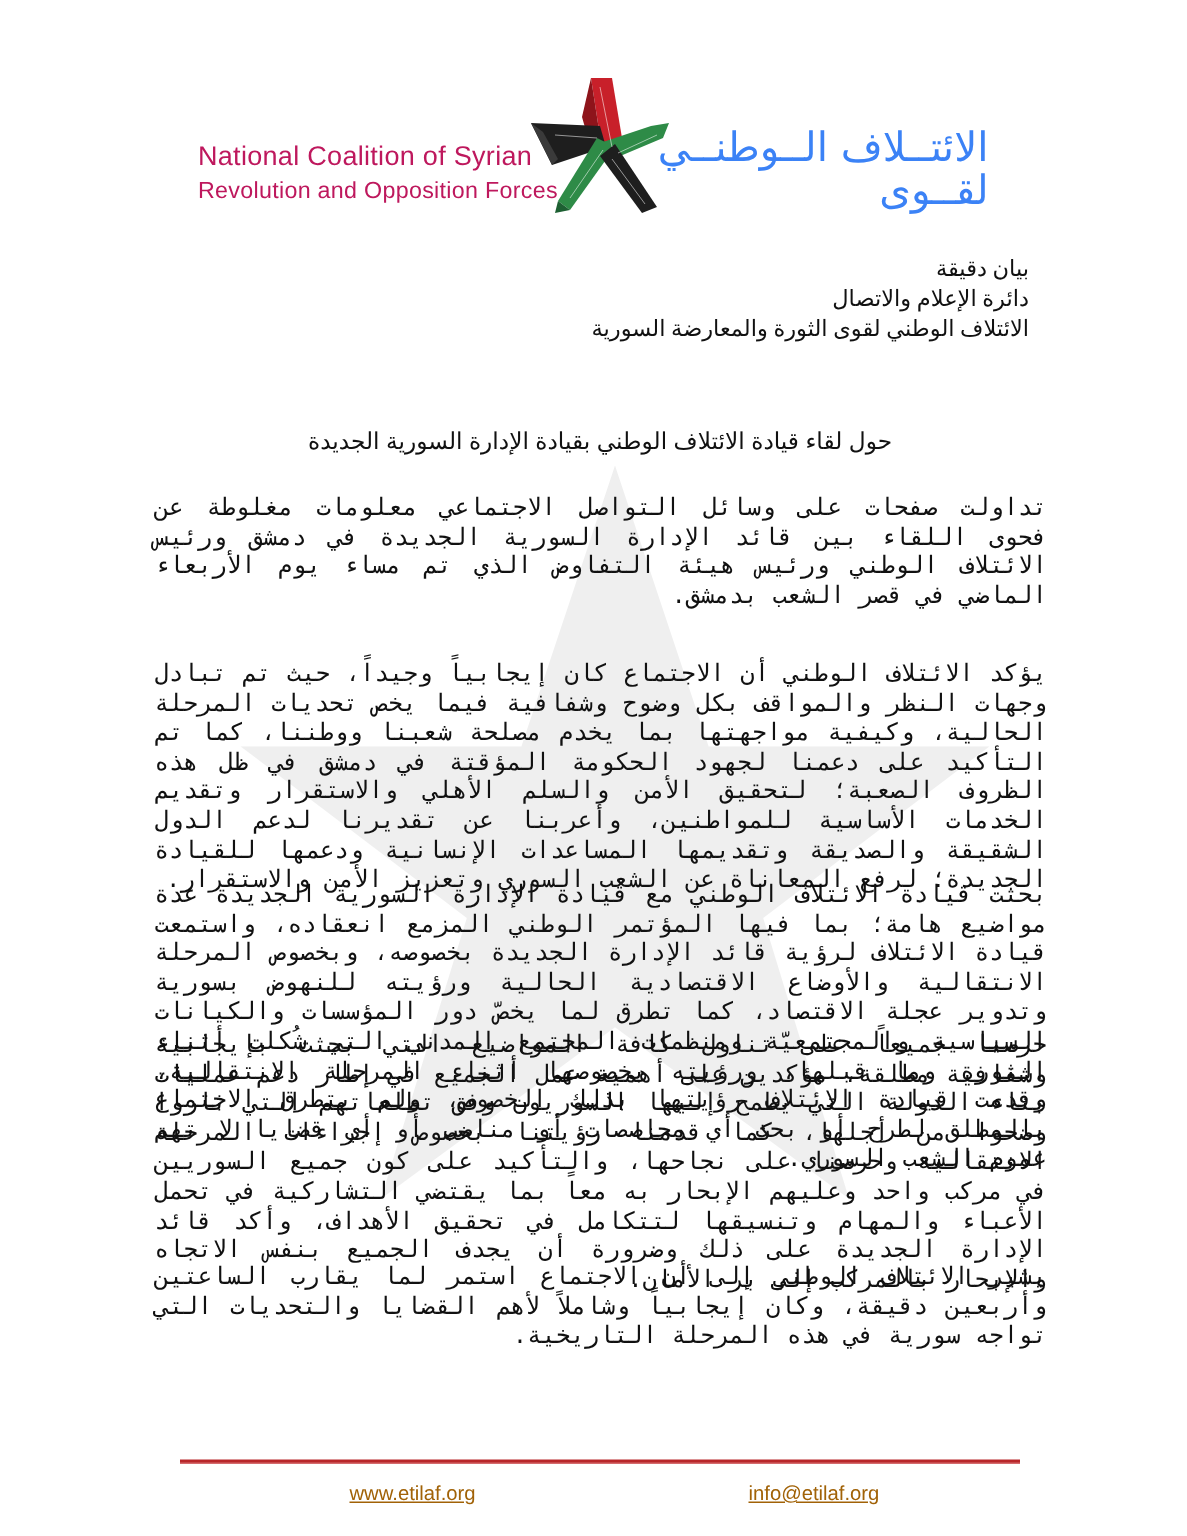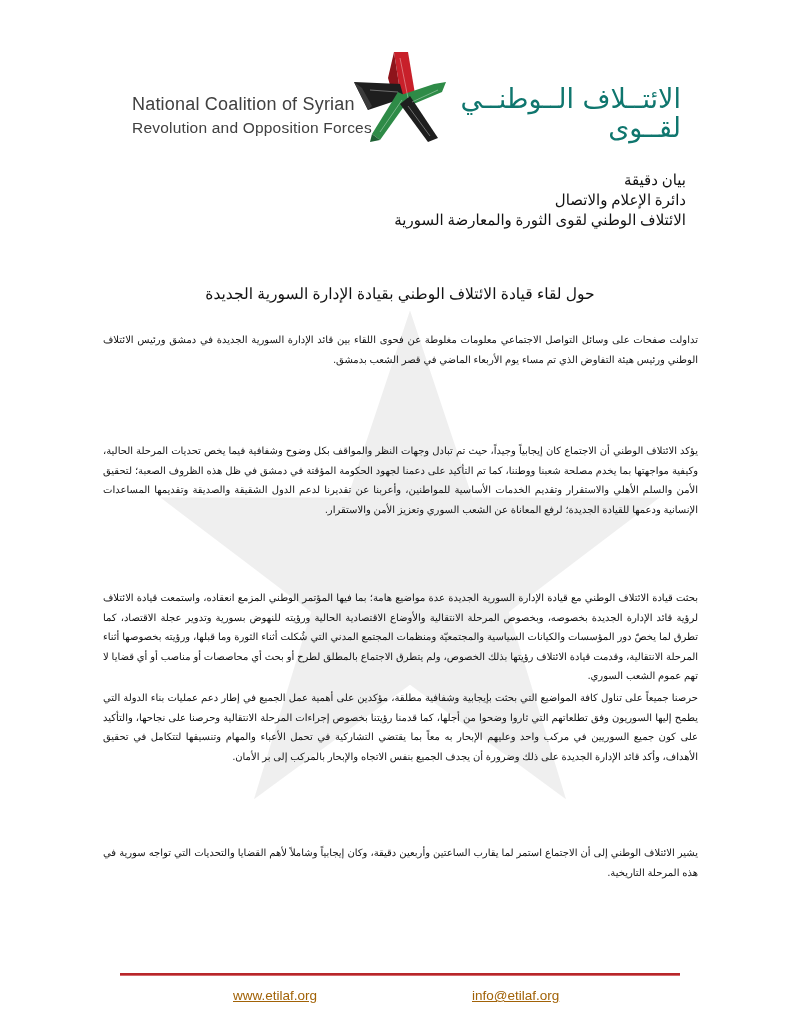--- a/index.html
+++ b/index.html
@@ -1,35 +1,35 @@
 <!DOCTYPE html>
 <html><head>
 <meta charset="utf-8">
 <style>
   html, body { margin: 0; padding: 0; background: #ffffff; }
   body { width: 791px; height: 1024px; position: relative; overflow: hidden; font-family: "Liberation Sans", sans-serif; color: #111; }
   .watermark { position: absolute; left: 150px; top: 300px; width: 520px; height: 520px; opacity: 0.09; pointer-events: none; }
   .header { position: absolute; left: 0; top: 0; width: 791px; height: 160px; }
-  .logo-en { position: absolute; left: 132px; top: 92px; font-size: 18px; color: #404040; line-height: 24px; letter-spacing: 0.2px; }
+  .logo-en { position: absolute; left: 132px; top: 92px; font-size: 18px; color: #be185d; line-height: 24px; letter-spacing: 0.2px; }
   .logo-en .l2 { font-size: 15.5px; }
   .logo-star { position: absolute; left: 350px; top: 48px; width: 100px; height: 96px; }
-  .logo-ar { position: absolute; left: 456px; top: 84px; width: 225px; direction: rtl; text-align: right; font-size: 27px; line-height: 29px; color: #0f766e; font-family: "DejaVu Sans", sans-serif; }
+  .logo-ar { position: absolute; left: 434px; top: 84px; width: 225px; direction: rtl; text-align: right; font-size: 27px; line-height: 29px; color: #3b82f6; font-family: "DejaVu Sans", sans-serif; }
   .meta { position: absolute; right: 105px; top: 170px; direction: rtl; text-align: right; font-family: "Liberation Serif", serif; font-size: 15px; line-height: 20px; }
   .meta .date { font-size: 17px; }
   .title { position: absolute; left: 100px; width: 600px; top: 285px; text-align: center; direction: rtl; font-weight: normal; font-size: 15.5px; font-family: "Liberation Sans", sans-serif; }
-  .para { position: absolute; left: 103px; width: 595px; direction: rtl; text-align: justify; font-size: 10px; line-height: 19.6px; font-family: Liberation Sans, sans-serif; }
+  .para { position: absolute; left: 103px; width: 595px; direction: rtl; text-align: justify; font-size: 16px; line-height: 19.6px; font-family: Liberation Mono, monospace; }
   .p1 { top: 330px; }
   .p2 { top: 441px; }
   .p3 { top: 553px; margin-top: 35px; }
   .p4 { top: 688px; }
   .p5 { top: 843px; }
   .footer-line { position: absolute; left: 120px; top: 973px; width: 560px; height: 2px; background: #b8262a; box-shadow: 0 1px 0 #d46a6d; }
   .footer-link { position: absolute; top: 988px; font-size: 13.5px; color: #a16207; text-decoration: underline; font-family: "Liberation Sans", sans-serif; }
   .web { left: 233px; }
-  .mail { left: 472px; }
+  .mail { left: 499px; }
 </style>
 </head>
 <body>
 
 <svg class="watermark" viewBox="0 0 100 100">
   <polygon points="50,2 62,38 98,38 69,60 80,96 50,74 20,96 31,60 2,38 38,38" fill="#555"></polygon>
 </svg>
 
 <div class="header">
   <div class="logo-en">

